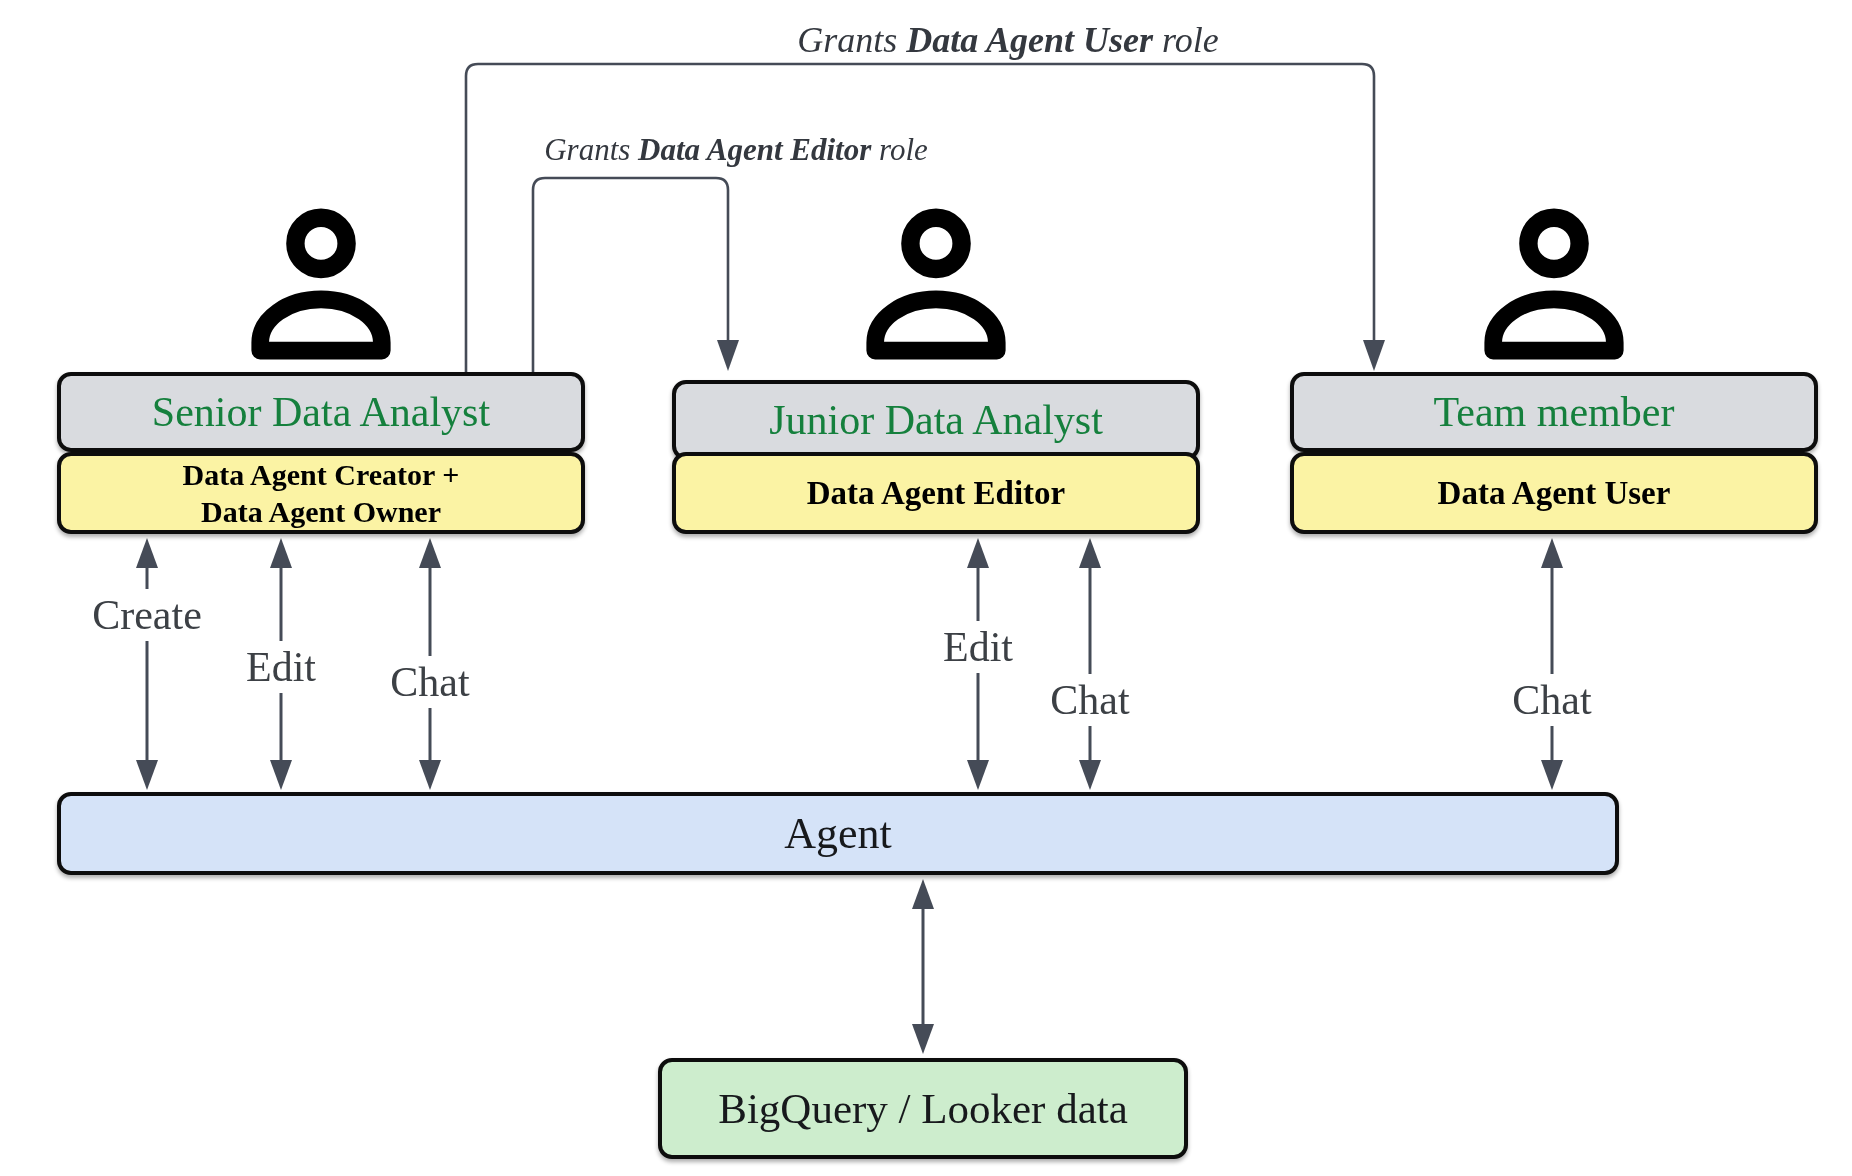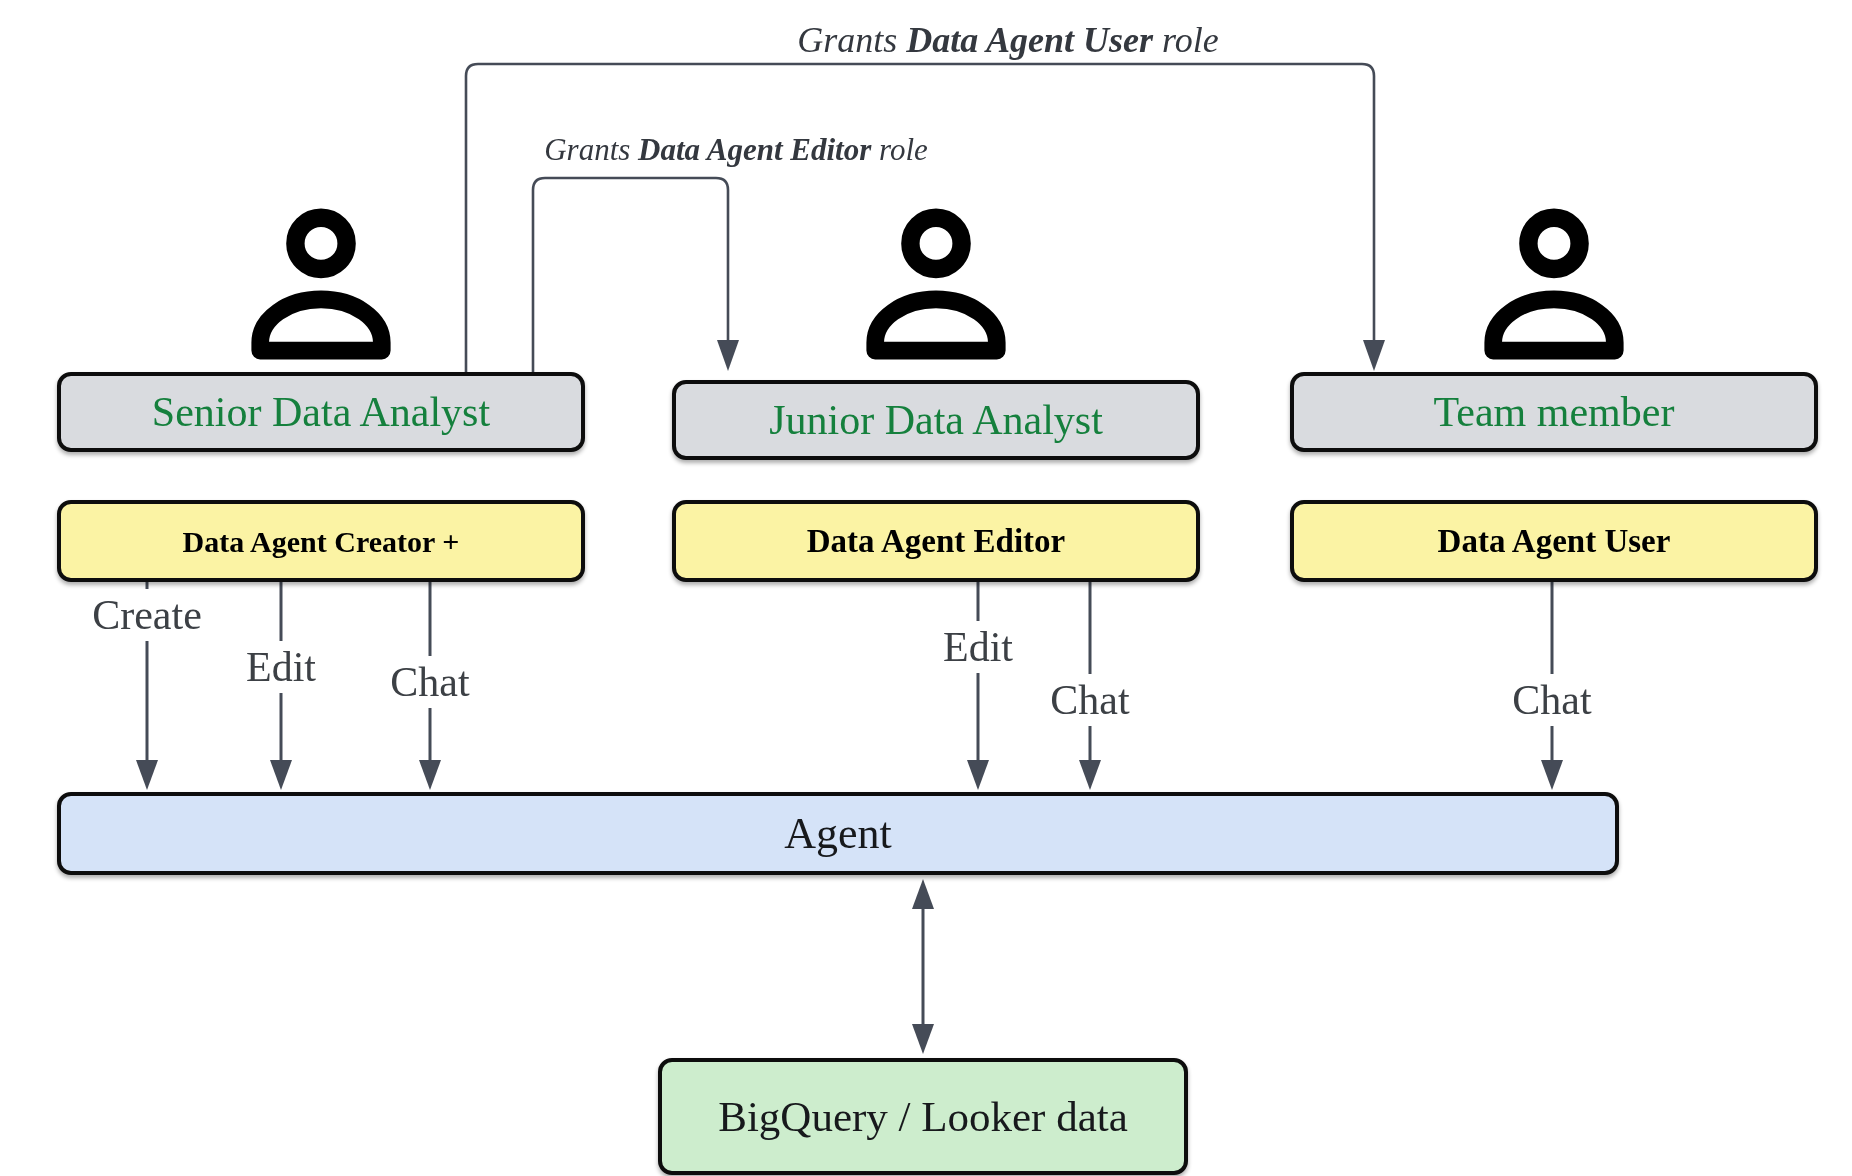--- a/index.html
+++ b/index.html
@@ -20,21 +20,20 @@
     display:flex; align-items:center; justify-content:center;
     font-size:42px; color:#15803d;
     box-shadow:0 3px 4px rgba(0,0,0,0.32);
   }
   .role-box {
     position:absolute; width:528px; height:82px; box-sizing:border-box;
     background:#fbf3a4; border:4px solid #0d0d0d; border-radius:14px;
     display:flex; flex-direction:column; align-items:center; justify-content:center;
     font-weight:bold; color:#000;
     box-shadow:0 3px 4px rgba(0,0,0,0.32);
-    margin-top:48px;
   }
   .role-box.single { font-size:33px; }
   .role-box.double { font-size:30px; line-height:37px; text-align:center; }
 
   .action-label {
     position:absolute; transform:translate(-50%,-50%);
     background:#ffffff; padding:2px 10px;
     font-size:42px; color:#3c4045; white-space:nowrap;
   }
   .grant-label {
@@ -46,21 +45,21 @@
   .grant-label.editor { font-size:31px;margin-left:12px; }
 
   .agent-bar {
     position:absolute; left:57px; top:792px; width:1562px; height:83px; box-sizing:border-box;
     background:#d5e3f8; border:4px solid #0d0d0d; border-radius:14px;
     display:flex; align-items:center; justify-content:center;
     font-size:44px; color:#17191c;
     box-shadow:0 3px 4px rgba(0,0,0,0.32);
   }
   .datasource-box {
-    position:absolute; left:658px; top:1058px; width:530px; height:117px; box-sizing:border-box;
+    position:absolute; left:658px; top:1058px; width:530px; height:101px; box-sizing:border-box;
     background:#cdedcd; border:4px solid #0d0d0d; border-radius:14px;
     display:flex; align-items:center; justify-content:center;
     font-size:43px; color:#17191c;
     box-shadow:0 3px 4px rgba(0,0,0,0.32);
   }
 </style>
 </head>
 <body>
 
 <div class="canvas">
@@ -135,20 +134,21 @@
   <svg class="person" style="left:1474px; top:205px;" viewBox="0 0 100 100">
     <circle cx="50" cy="24" r="16" fill="#fff" stroke="#000" stroke-width="11.5"></circle>
     <path d="M12 91 L12 86 A38 27 0 0 1 88 86 L88 91 Z" fill="#fff" stroke="#000" stroke-width="11" stroke-linejoin="round"></path>
   </svg>
 
   <div class="title-box" style="left:57px; top:372px;">
     <span>Senior Data Analyst</span>
   </div>
   <div class="role-box double" style="left:57px; top:452px;">
     <span>Data Agent Creator +</span>
+    <span>Data Agent Owner</span>
   </div>
 
   <div class="title-box" style="left:672px; top:380px;">
     <span>Junior Data Analyst</span>
   </div>
   <div class="role-box single" style="left:672px; top:452px;">
     <span>Data Agent Editor</span>
   </div>
 
   <div class="title-box" style="left:1290px; top:372px;">

